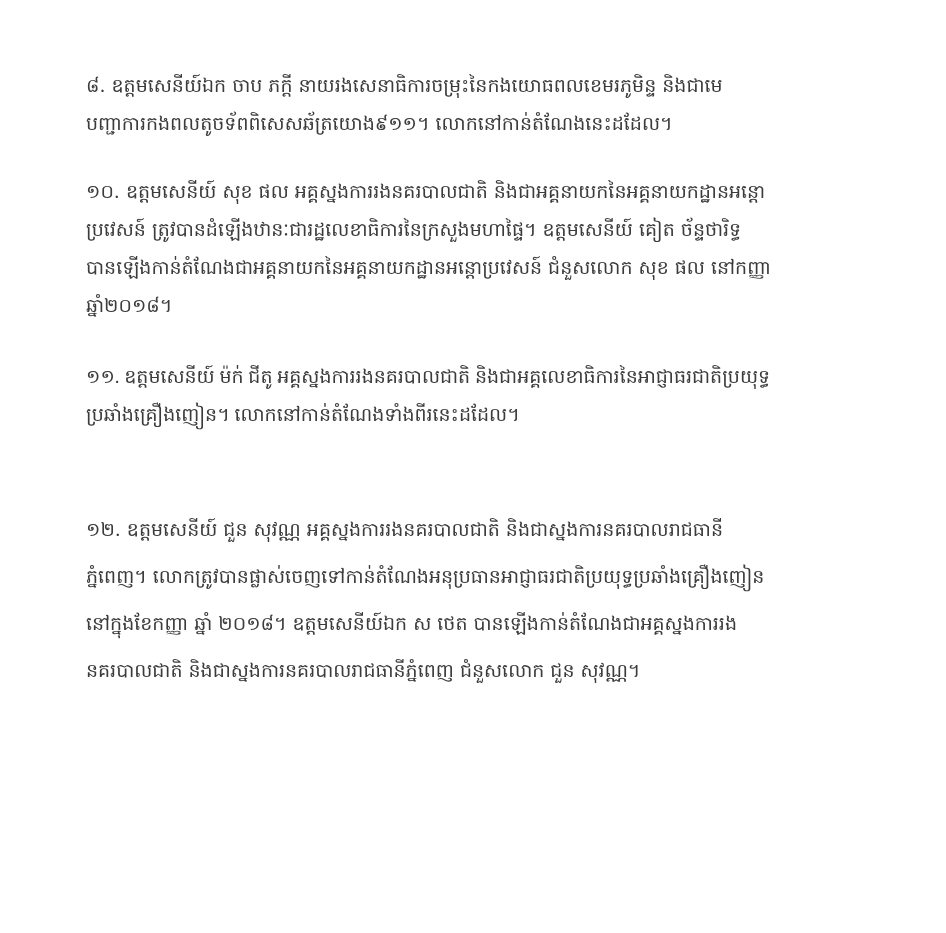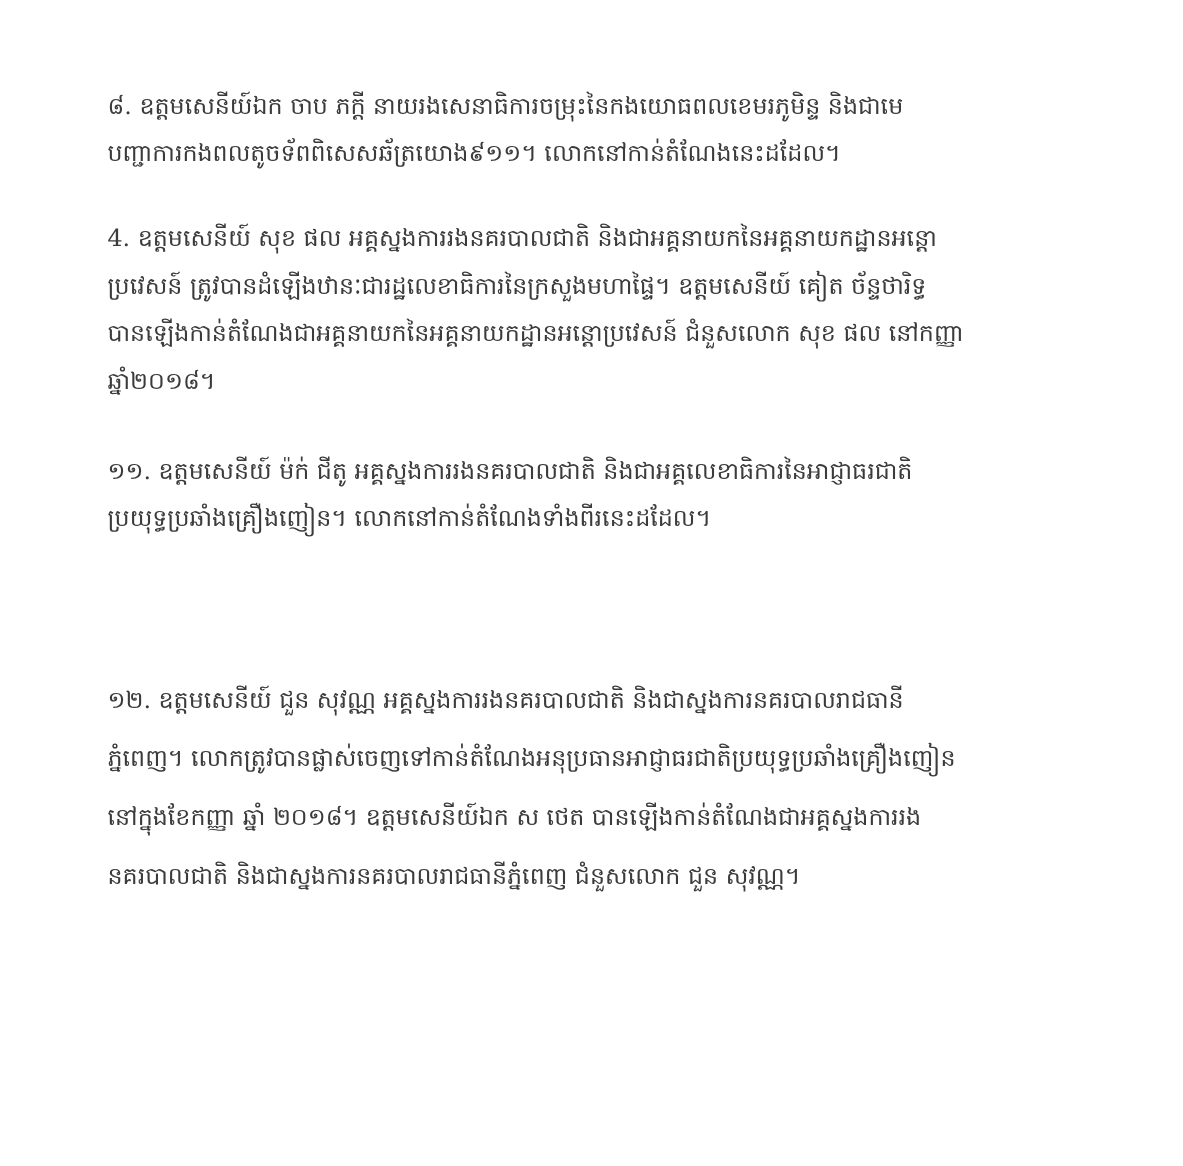--- a/index.html
+++ b/index.html
@@ -22,28 +22,28 @@
     font-size: 19px;
     line-height: 38px;
     color: #3b3b3b;
     text-align: left;
     word-break: break-word;
     -webkit-font-smoothing: antialiased;
   }
   .p-8  { margin-bottom: 30px; }
   .p-9  { margin-bottom: 22px; }
   .p-10 { margin-bottom: 34px; }
-  .p-11 { margin-bottom: 103px; }
+  .p-11 { margin-bottom: 72px; font-family: Liberation Serif, serif; }
   .p-12 { line-height: 47px; margin-bottom: 0; }
 </style>
 </head>
 <body>
 
 <div class="page">
   <p class="para p-8">៨. ឧត្តមសេនីយ៍ឯក ចាប ភក្ដី នាយរងសេនាធិការចម្រុះនៃកងយោធពលខេមរភូមិន្ទ និងជាមេបញ្ជាការកងពលតូចទ័ពពិសេសឆ័ត្រយោង៩១១។ លោកនៅកាន់តំណែងនេះដដែល។</p>
 
 
-  <p class="para p-10">4. ឧត្តមសេនីយ៍ សុខ ផល អគ្គស្នងការរងនគរបាលជាតិ និងជាអគ្គនាយកនៃអគ្គនាយកដ្ឋានអន្តោប្រវេសន៍ ត្រូវបានដំឡើងឋានៈជារដ្ឋលេខាធិការនៃក្រសួងមហាផ្ទៃ។ ឧត្តមសេនីយ៍ គៀត ច័ន្ទថារិទ្ធ បានឡើងកាន់តំណែងជាអគ្គនាយកនៃអគ្គនាយកដ្ឋានអន្តោប្រវេសន៍ ជំនួសលោក សុខ ផល នៅកញ្ញា ឆ្នាំ២០១៨។</p>
+  <p class="para p-10">១០. ឧត្តមសេនីយ៍ សុខ ផល អគ្គស្នងការរងនគរបាលជាតិ និងជាអគ្គនាយកនៃអគ្គនាយកដ្ឋានអន្តោប្រវេសន៍ ត្រូវបានដំឡើងឋានៈជារដ្ឋលេខាធិការនៃក្រសួងមហាផ្ទៃ។ ឧត្តមសេនីយ៍ គៀត ច័ន្ទថារិទ្ធ បានឡើងកាន់តំណែងជាអគ្គនាយកនៃអគ្គនាយកដ្ឋានអន្តោប្រវេសន៍ ជំនួសលោក សុខ ផល នៅកញ្ញា ឆ្នាំ២០១៨។</p>
 
   <p class="para p-11">១១. ឧត្តមសេនីយ៍ ម៉ក់ ជីតូ អគ្គស្នងការរងនគរបាលជាតិ និងជាអគ្គលេខាធិការនៃអាជ្ញាធរជាតិប្រយុទ្ធប្រឆាំងគ្រឿងញៀន។ លោកនៅកាន់តំណែងទាំងពីរនេះដដែល។</p>
 
   <p class="para p-12">១២. ឧត្តមសេនីយ៍ ជួន សុវណ្ណ អគ្គស្នងការរងនគរបាលជាតិ និងជាស្នងការនគរបាលរាជធានីភ្នំពេញ។ លោកត្រូវបានផ្លាស់ចេញទៅកាន់តំណែងអនុប្រធានអាជ្ញាធរជាតិប្រយុទ្ធប្រឆាំងគ្រឿងញៀននៅក្នុងខែកញ្ញា ឆ្នាំ ២០១៨។ ឧត្តមសេនីយ៍ឯក ស ថេត  បានឡើងកាន់តំណែងជាអគ្គស្នងការរងនគរបាលជាតិ និងជាស្នងការនគរបាលរាជធានីភ្នំពេញ ជំនួសលោក ជួន សុវណ្ណ។</p>
 </div>
 
 </body></html>

